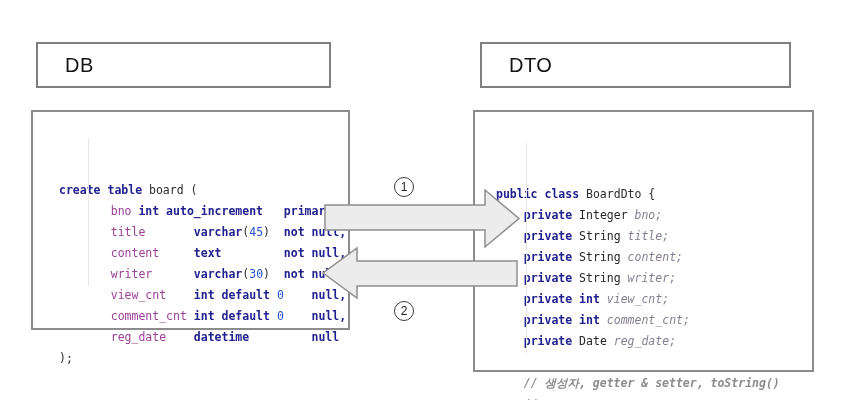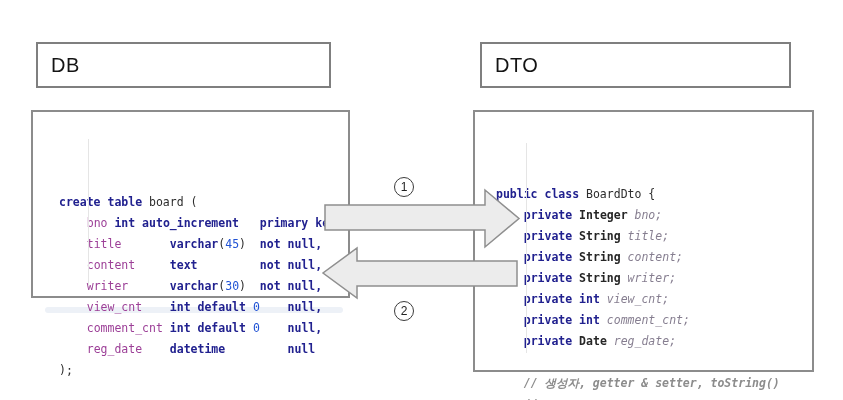--- a/index.html
+++ b/index.html
@@ -5,43 +5,43 @@
   * { margin:0; padding:0; box-sizing:border-box; }
   html,body { background:#ffffff; }
   body {
     position:relative; width:843px; height:400px; overflow:hidden;
     font-family:"Liberation Sans", sans-serif;
   }
 
   .label-box {
     position:absolute; top:42px; height:46px; background:#ffffff;
     border:2px solid var(--box-border,#7f7f7f);
-    display:flex; align-items:center; padding-left:13px;
+    display:flex; align-items:center; padding-left:27px;
     font-size:20px; color:#141414; letter-spacing:0.5px;
   }
   #db-label-box  { left:36px;  width:295px; }
   #dto-label-box { left:480px; width:311px; }
 
   .code-block {
     position:absolute; top:110px; background:#ffffff;
     border:2px solid var(--code-border,#8c8c8c);
     font-family:"DejaVu Sans Mono", monospace;
     font-size:11.5px; line-height:21px; white-space:pre;
     z-index:1;
   }
-  #db-code-block  { left:31px;  width:319px; height:188px; padding:17px 0 0 26px; }
+  #db-code-block  { left:31px;  width:319px; height:220px; padding:5px 0 0 26px; }
   #dto-code-block { left:473px; width:341px; height:262px; padding:9px 0 16px 21px; }
 
   .code-line { white-space:pre; height:21px; }
 
   .tok-kw    { color:var(--keyword,#21218f); font-weight:bold; }
-  .tok-col   { color:var(--sql-column,#9c3f97); }
+  .tok-col   { color:var(--sql-column,#9c3f97);margin-left:24px; }
   .tok-num   { color:var(--number,#2153d4); }
   .tok-plain { color:var(--plain,#2d2d2d); }
-  .tok-type  { color:var(--java-type,#262626); font-weight:700; }
+  .tok-type  { color:var(--java-type,#262626); font-weight:400; }
   .tok-field { color:var(--java-field,#867e90);font-style:italic; }
   .tok-cmt   { color:var(--comment,#8c8c8c); font-style:italic;font-weight:bold; }
 
   .indent-guide { position:absolute; width:1px; background:#e5e5e5; }
   #db-indent-guide  { left:55px; top:27px; height:147px; }
   #dto-indent-guide { left:51px; top:31px; height:210px; }
 
   .block-shadow {
     position:absolute; left:45px; top:307px; width:298px; height:6px;
     background:var(--shadow,#edf1f7); border-radius:3px; z-index:0;

